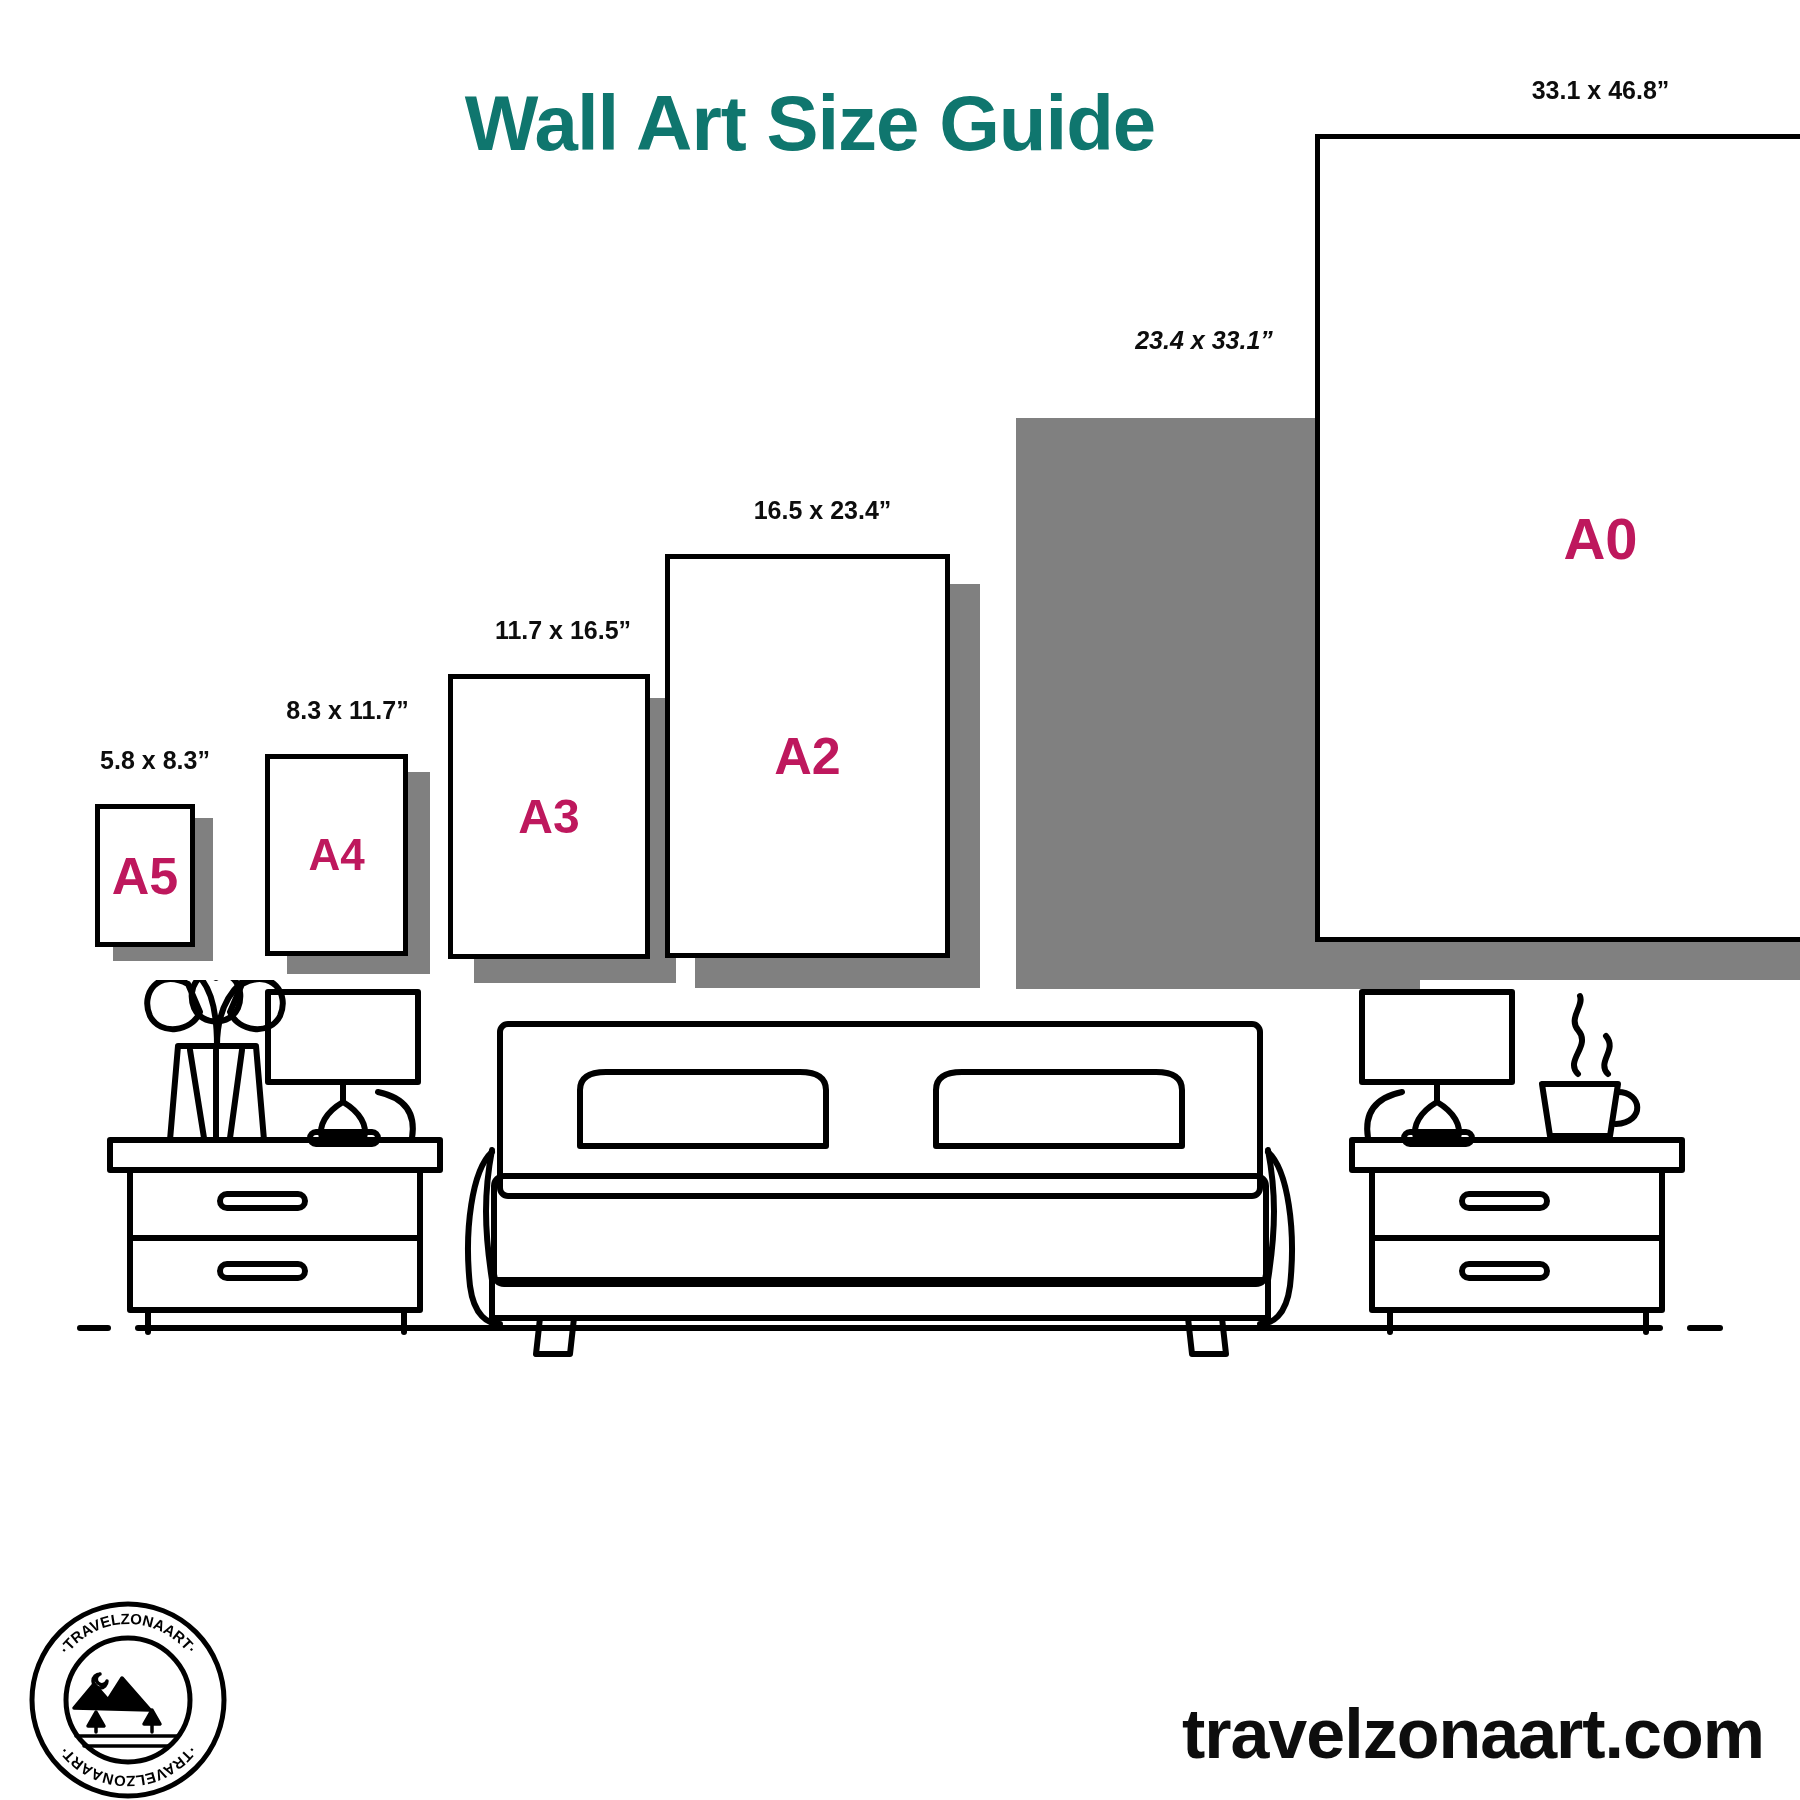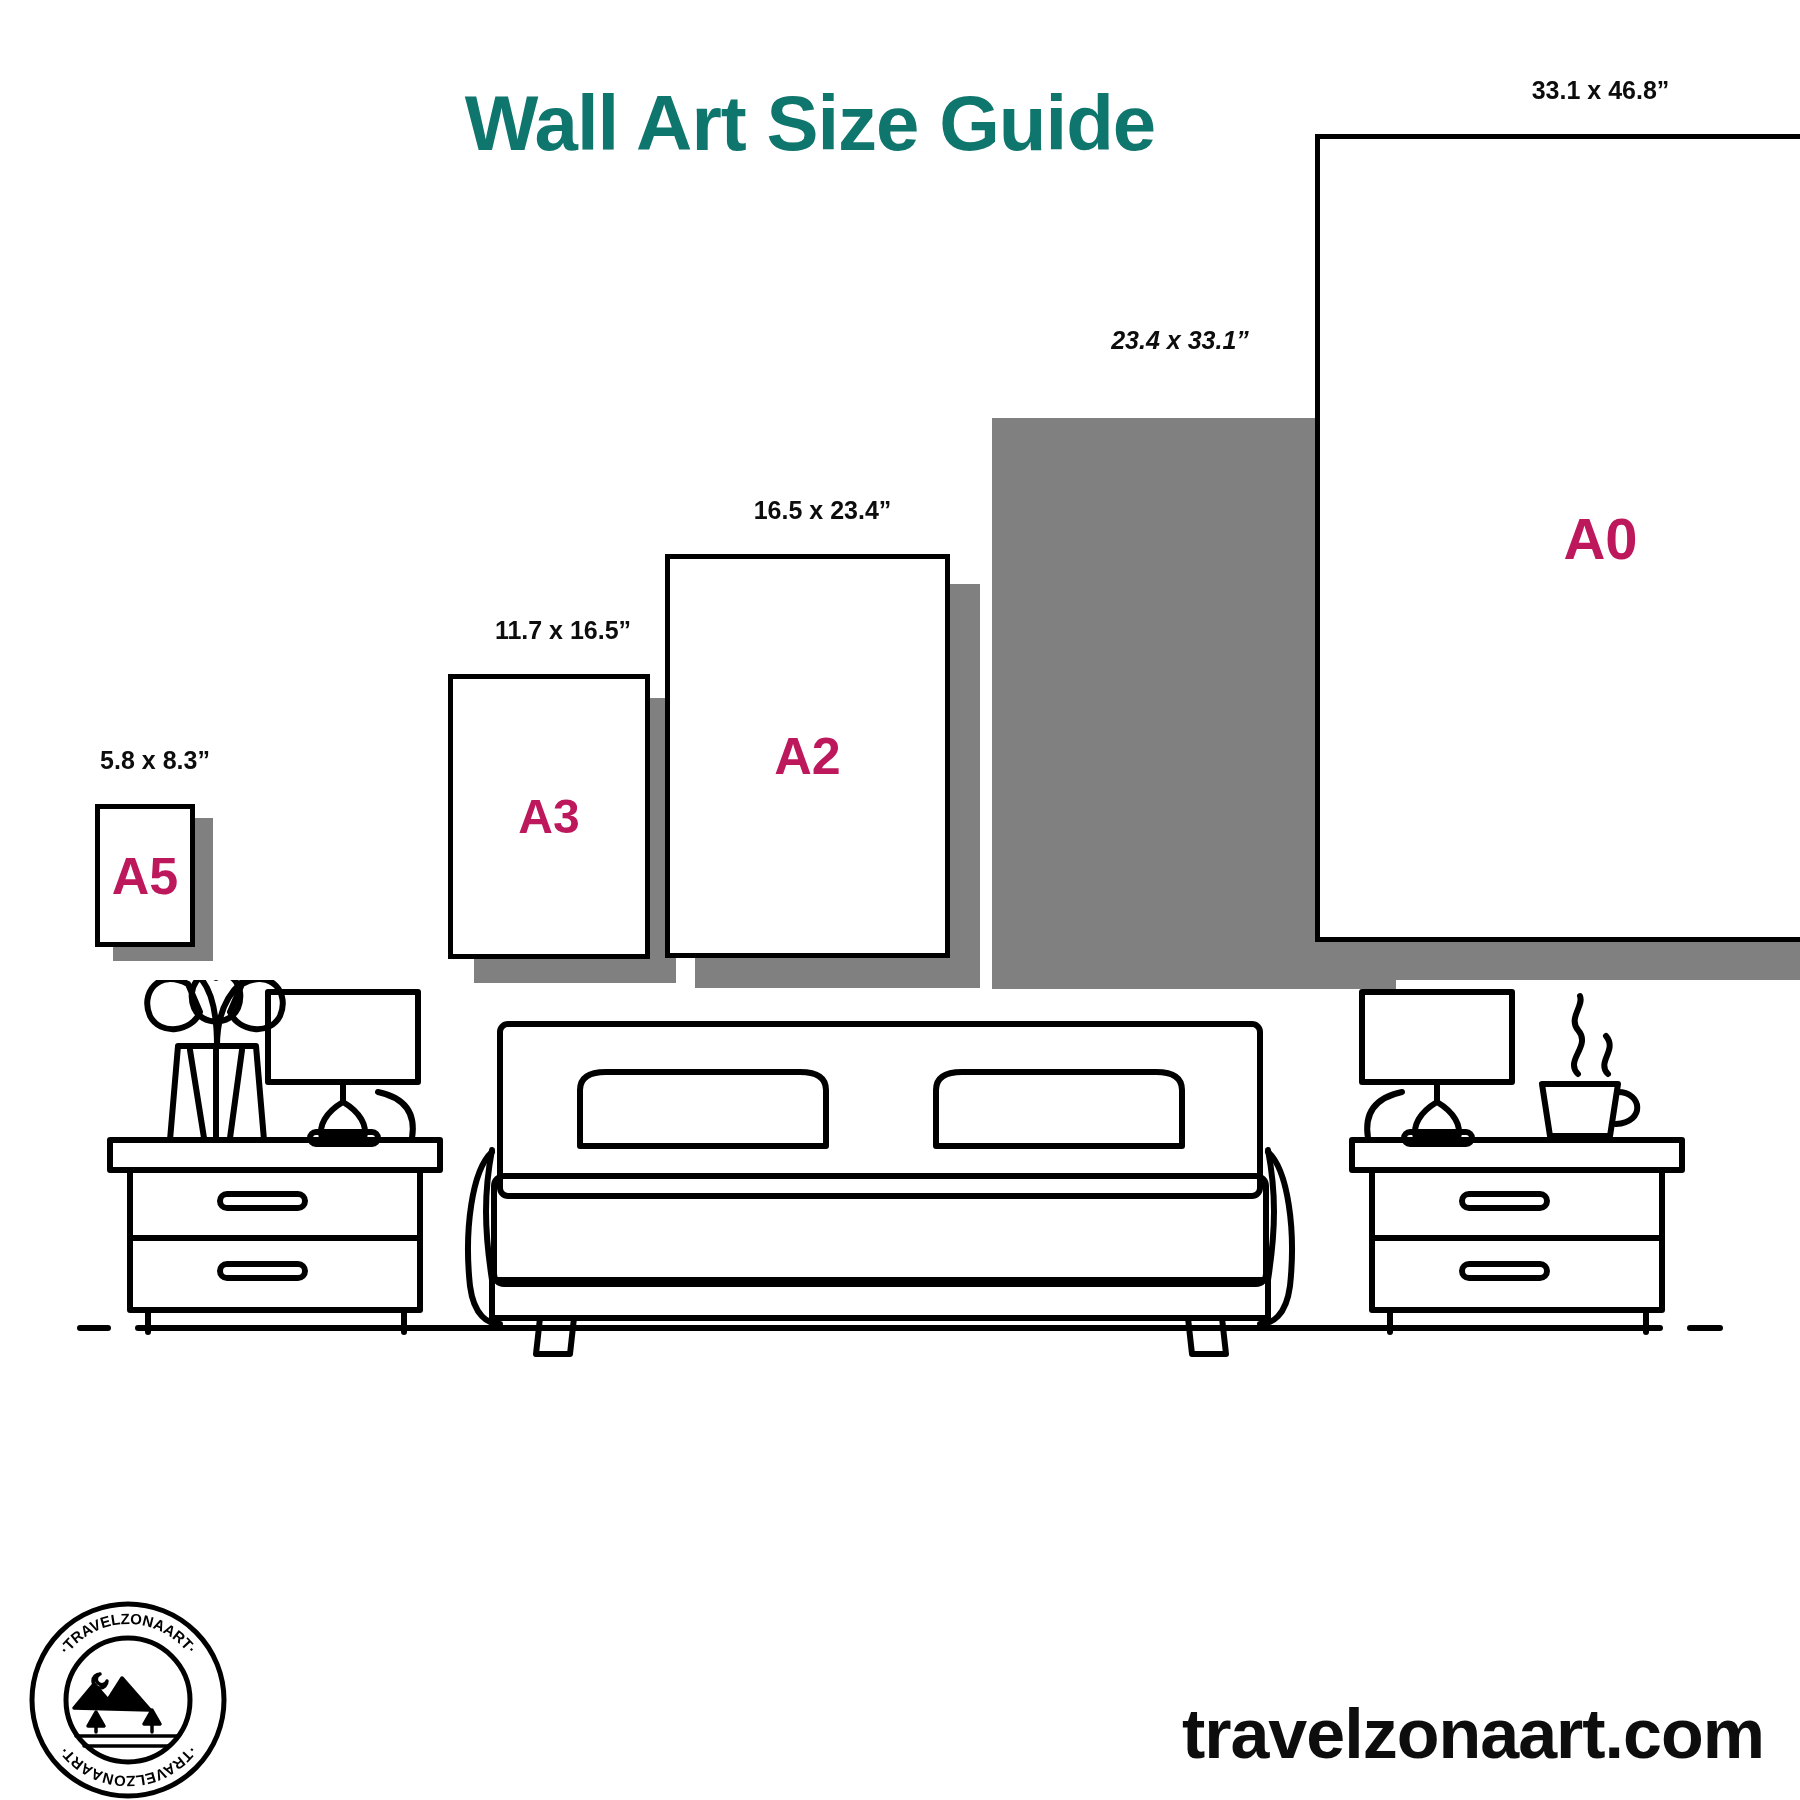--- a/index.html
+++ b/index.html
@@ -107,38 +107,45 @@
 <div id="frames">
 
   <div class="frame-group" style="left:95px; width:120px; height:200px;">
     <div class="frame-dims" style="top:-44px;">5.8 x 8.3”</div>
     <div class="frame-shadow" style="left:18px; top:28px; width:100px; height:143px;"></div>
     <div class="frame-box" style="left:0; top:14px; width:100px; height:143px;">
       <span class="frame-label" style="font-size:52px;">A5</span>
     </div>
   </div>
 
+  <div class="frame-group" style="left:265px; width:165px; height:250px;">
+    <div class="frame-dims" style="top:-44px;">8.3 x 11.7”</div>
+    <div class="frame-shadow" style="left:22px; top:32px; width:143px; height:202px;"></div>
+    <div class="frame-box" style="left:0; top:14px; width:143px; height:202px;">
+      <span class="frame-label" style="font-size:44px;">A4</span>
+    </div>
+  </div>
 
   <div class="frame-group" style="left:448px; width:230px; height:330px;">
     <div class="frame-dims" style="top:-44px;">11.7 x 16.5”</div>
     <div class="frame-shadow" style="left:26px; top:38px; width:202px; height:285px;"></div>
     <div class="frame-box" style="left:0; top:14px; width:202px; height:285px;">
       <span class="frame-label" style="font-size:48px;">A3</span>
     </div>
   </div>
 
   <div class="frame-group" style="left:665px; width:315px; height:450px;">
     <div class="frame-dims" style="top:-44px;">16.5 x 23.4”</div>
     <div class="frame-shadow" style="left:30px; top:44px; width:285px; height:404px;"></div>
     <div class="frame-box" style="left:0; top:14px; width:285px; height:404px;">
       <span class="frame-label" style="font-size:52px;">A2</span>
     </div>
   </div>
 
-  <div class="frame-group" style="left:960px; width:440px; height:620px;font-style:italic;">
+  <div class="frame-group" style="left:984px; width:440px; height:620px;font-style:italic;">
     <div class="frame-dims" style="top:-44px;">23.4 x 33.1”</div>
     <div class="frame-shadow" style="left:32px; top:48px; width:404px; height:571px;"></div>
   </div>
 
   <div class="frame-group" style="left:1315px; width:610px; height:870px;">
     <div class="frame-dims" style="top:-44px; width:571px;">33.1 x 46.8”</div>
     <div class="frame-shadow" style="left:38px; top:52px; width:571px; height:808px;"></div>
     <div class="frame-box" style="left:0; top:14px; width:571px; height:808px;">
       <span class="frame-label" style="font-size:58px;">A0</span>
     </div>

